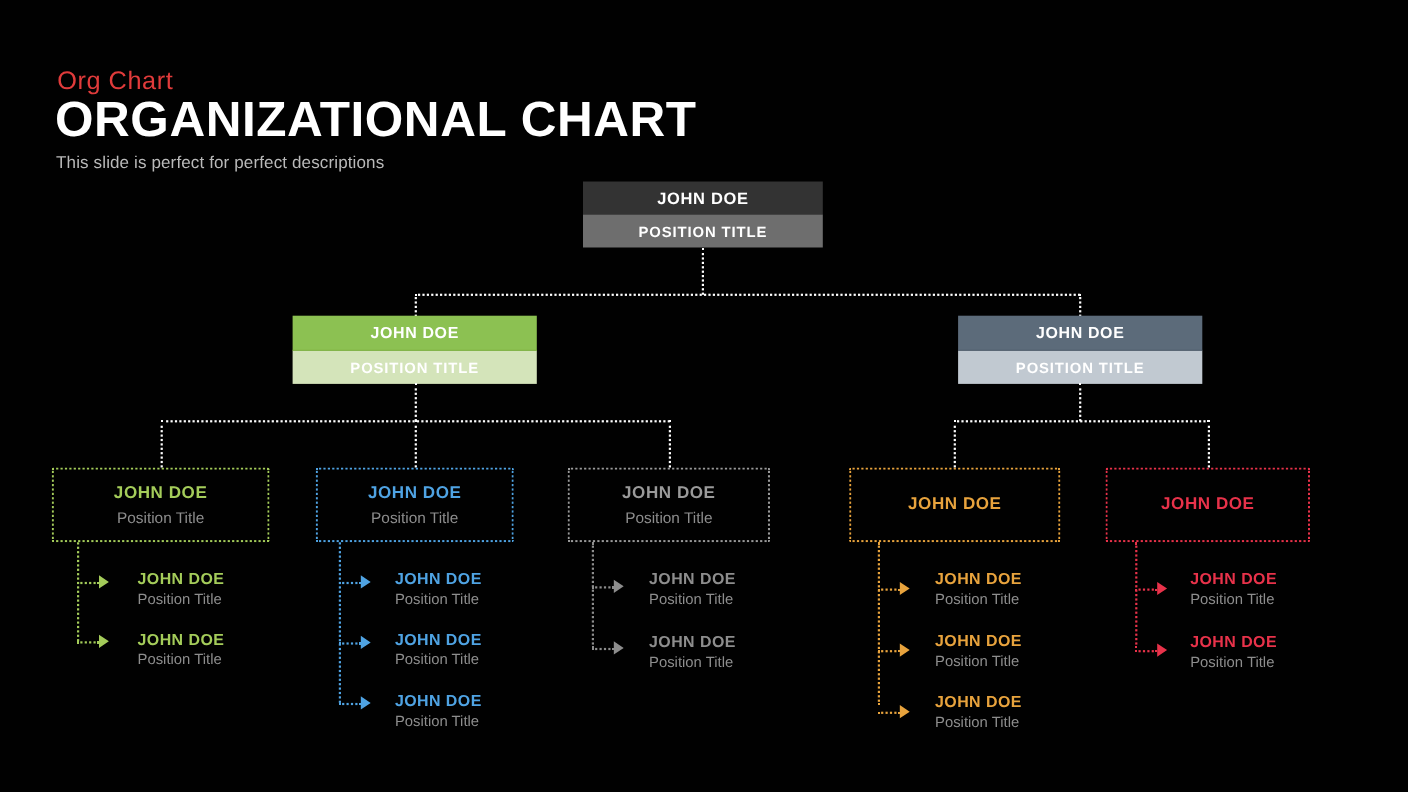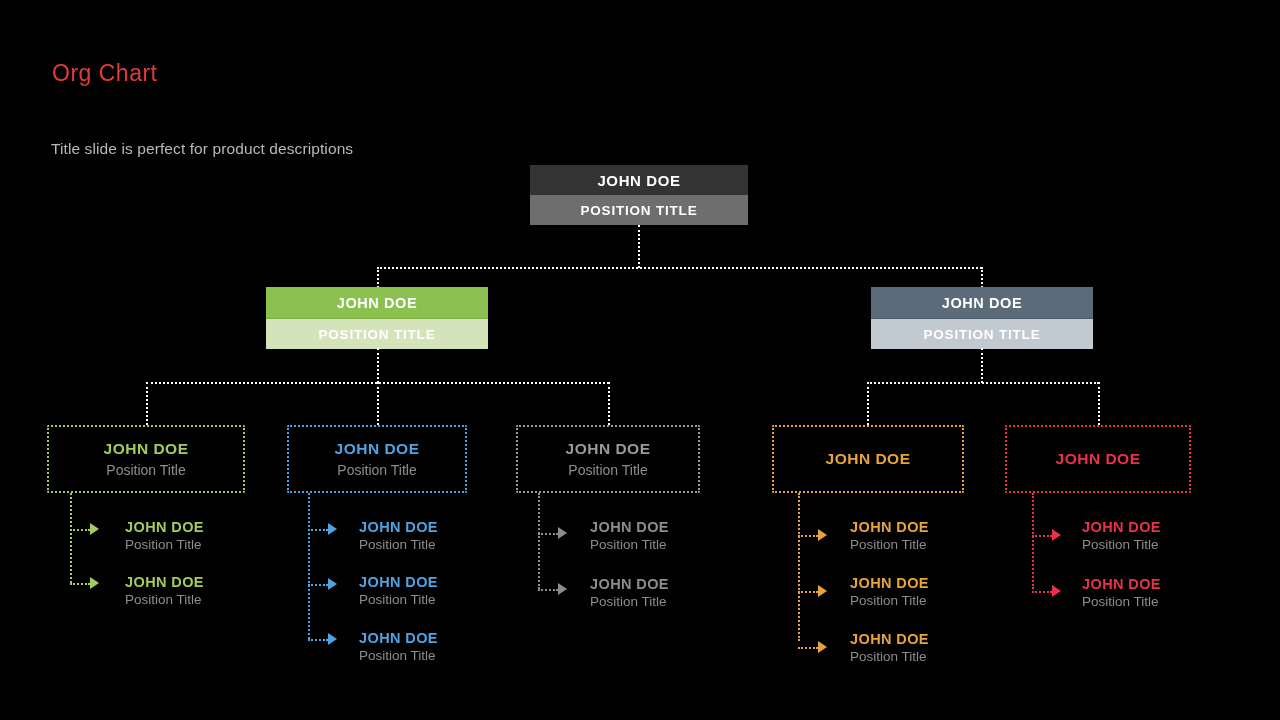--- a/index.html
+++ b/index.html
@@ -68,21 +68,22 @@
   .ch{position:absolute;border-top:2px dotted #ffffff;}
   .arrow{position:absolute;width:0;height:0;border-style:solid;
          border-width:6px 0 6px 9px;border-color:transparent transparent transparent #fff;}
 </style>
 </head>
 <body>
 
 <div id="slide">
 
   <div class="kicker">Org Chart</div>
-  <div class="subtitle">Title slide is perfect for product descriptions</div>
+  <div class="maintitle">ORGANIZATIONAL CHART</div>
+  <div class="subtitle">This slide is perfect for perfect descriptions</div>
 
   <div class="node root">
     <div class="bar-top">JOHN DOE</div>
     <div class="bar-bot">POSITION TITLE</div>
   </div>
 
   <div class="cv" style="left:638px;top:225px;height:43px;"></div>
   <div class="ch" style="left:377px;top:267px;width:605px;"></div>
   <div class="cv" style="left:377px;top:267px;height:21px;"></div>
   <div class="cv" style="left:981px;top:267px;height:21px;"></div>

